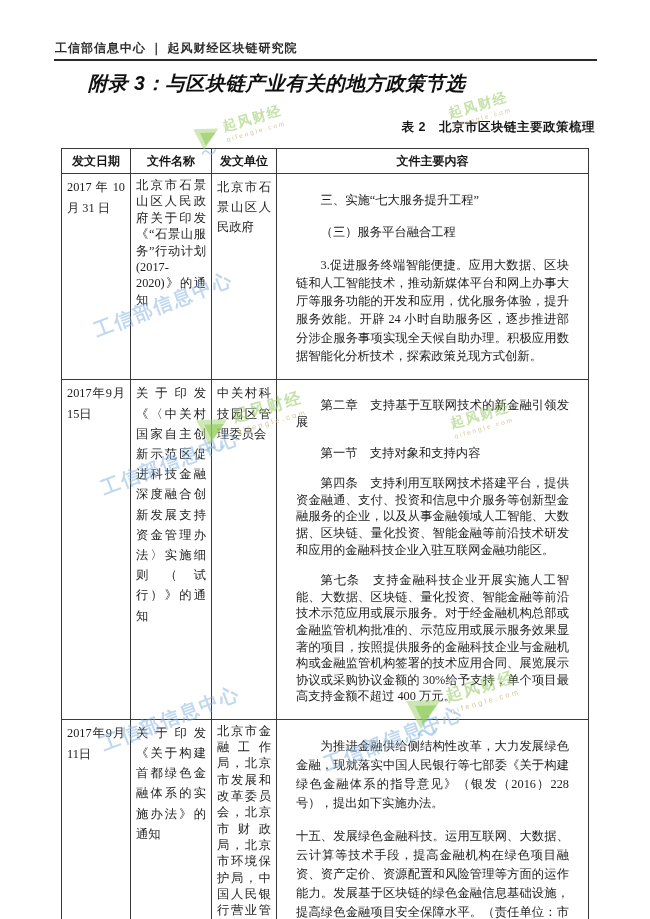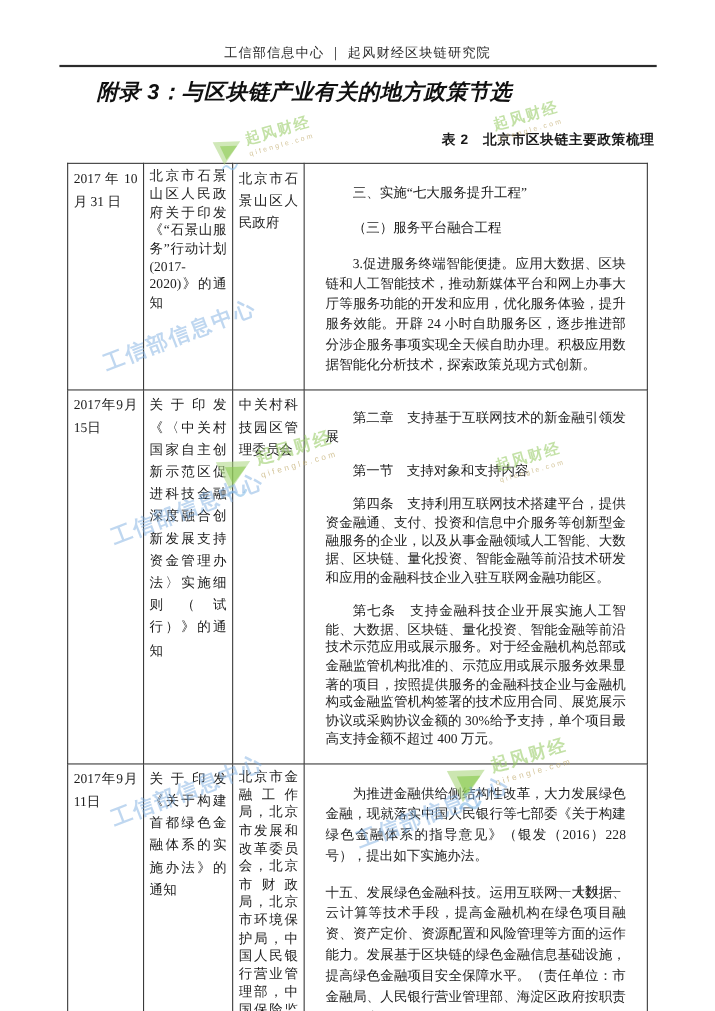--- a/index.html
+++ b/index.html
@@ -3,23 +3,23 @@
 <meta charset="utf-8">
 <style>
   html,body{margin:0;padding:0;background:#e8e8e8;}
   .page{
     position:relative;width:650px;height:919px;margin:0 auto;
     background:#ffffff;overflow:hidden;
     font-family:"Liberation Serif","DejaVu Serif",serif;color:#1c1c1c;
   }
   
   .doc-header{
-    position:absolute;top:40px;left:55px;width:540px;text-align:center;
-    font-family:"Liberation Sans","DejaVu Sans",sans-serif;
-    font-size:12px;font-weight:400;letter-spacing:1px;color:#2b2b2b;
+    position:absolute;top:40px;left:55px;width:540px;
+    font-family:"Liberation Sans","DejaVu Sans",sans-serif;
+    font-size:12px;font-weight:700;letter-spacing:1px;color:#2b2b2b;
   }
   .header-rule{
     position:absolute;top:59px;left:54px;width:543px;height:0;
     border-top:2px solid #2b2b2b;
   }
   
   .doc-title{
     position:absolute;top:70px;left:88px;
     font-family:"Liberation Sans","DejaVu Sans",sans-serif;
     font-size:19.5px;font-weight:800;letter-spacing:.5px;color:#101010;font-style:italic;
@@ -94,20 +94,26 @@
   <div class="table-caption">表 2　北京市区块链主要政策梳理</div>
 
   <table class="policy">
     <colgroup>
       <col style="width:69px">
         <col style="width:81px">
         <col style="width:65px">
         <col style="width:312px">
     </colgroup>
     <tbody>
+        <tr>
+      <th>发文日期</th>
+      <th>文件名称</th>
+      <th>发文单位</th>
+      <th>文件主要内容</th>
+    </tr>
 
     <tr class="r1">
       <td class="c-date">2017 年 10 月 31 日</td>
       <td class="c-name lh16">北京市石景山区人民政府关于印发《“石景山服务”行动计划(2017-2020)》的通知</td>
       <td class="c-issuer lh20">北京市石景山区人民政府</td>
       <td class="c-content cl1">
         <p class="ind">三、实施“七大服务提升工程”</p>
         <p class="ind">（三）服务平台融合工程</p>
         <p class="ind">3.促进服务终端智能便捷。应用大数据、区块链和人工智能技术，推动新媒体平台和网上办事大厅等服务功能的开发和应用，优化服务体验，提升服务效能。开辟 24 小时自助服务区，逐步推进部分涉企服务事项实现全天候自助办理。积极应用数据智能化分析技术，探索政策兑现方式创新。</p>
       </td>
@@ -132,21 +138,20 @@
         <div class="clip clip-r3 c-issuer lh17">北京市金融工作局，北京市发展和改革委员会，北京市财政局，北京市环境保护局，中国人民银行营业管理部，中国保险监督管理委员会北京监管局，中国银行业监督管理委</div>
       </td>
       <td class="c-content cl3">
         <p class="ind">为推进金融供给侧结构性改革，大力发展绿色金融，现就落实中国人民银行等七部委《关于构建绿色金融体系的指导意见》（银发（2016）228 号），提出如下实施办法。</p>
         <p class="noind">十五、发展绿色金融科技。运用互联网、大数据、云计算等技术手段，提高金融机构在绿色项目融资、资产定价、资源配置和风险管理等方面的运作能力。发展基于区块链的绿色金融信息基础设施，提高绿色金融项目安全保障水平。（责任单位：市金融局、人民银行营业管理部、海淀区政府按职责分工负责）</p>
       </td>
     </tr>
   </tbody>
     </table>
 
-  <div class="page-number">— 111 —</div>
 
   <div class="wm wm-green sm" style="left:190px;top:126px;">
     <svg width="34" height="42" viewBox="0 0 38 46">
       <polygon points="3,5 35,13 9,35" fill="rgba(170,214,125,0.55)"></polygon>
       <polygon points="10,12 30,17 13,30" fill="rgba(134,201,74,0.55)"></polygon>
       <path d="M5,40 q5,-7 9,0 q4,6 10,-2" stroke="rgba(139,191,232,0.6)" stroke-width="2.2" fill="none"></path>
     </svg>
     <div class="txt">
       <div class="wm-brand">起风财经</div>
       <div class="wm-url">qifengle.com</div>

